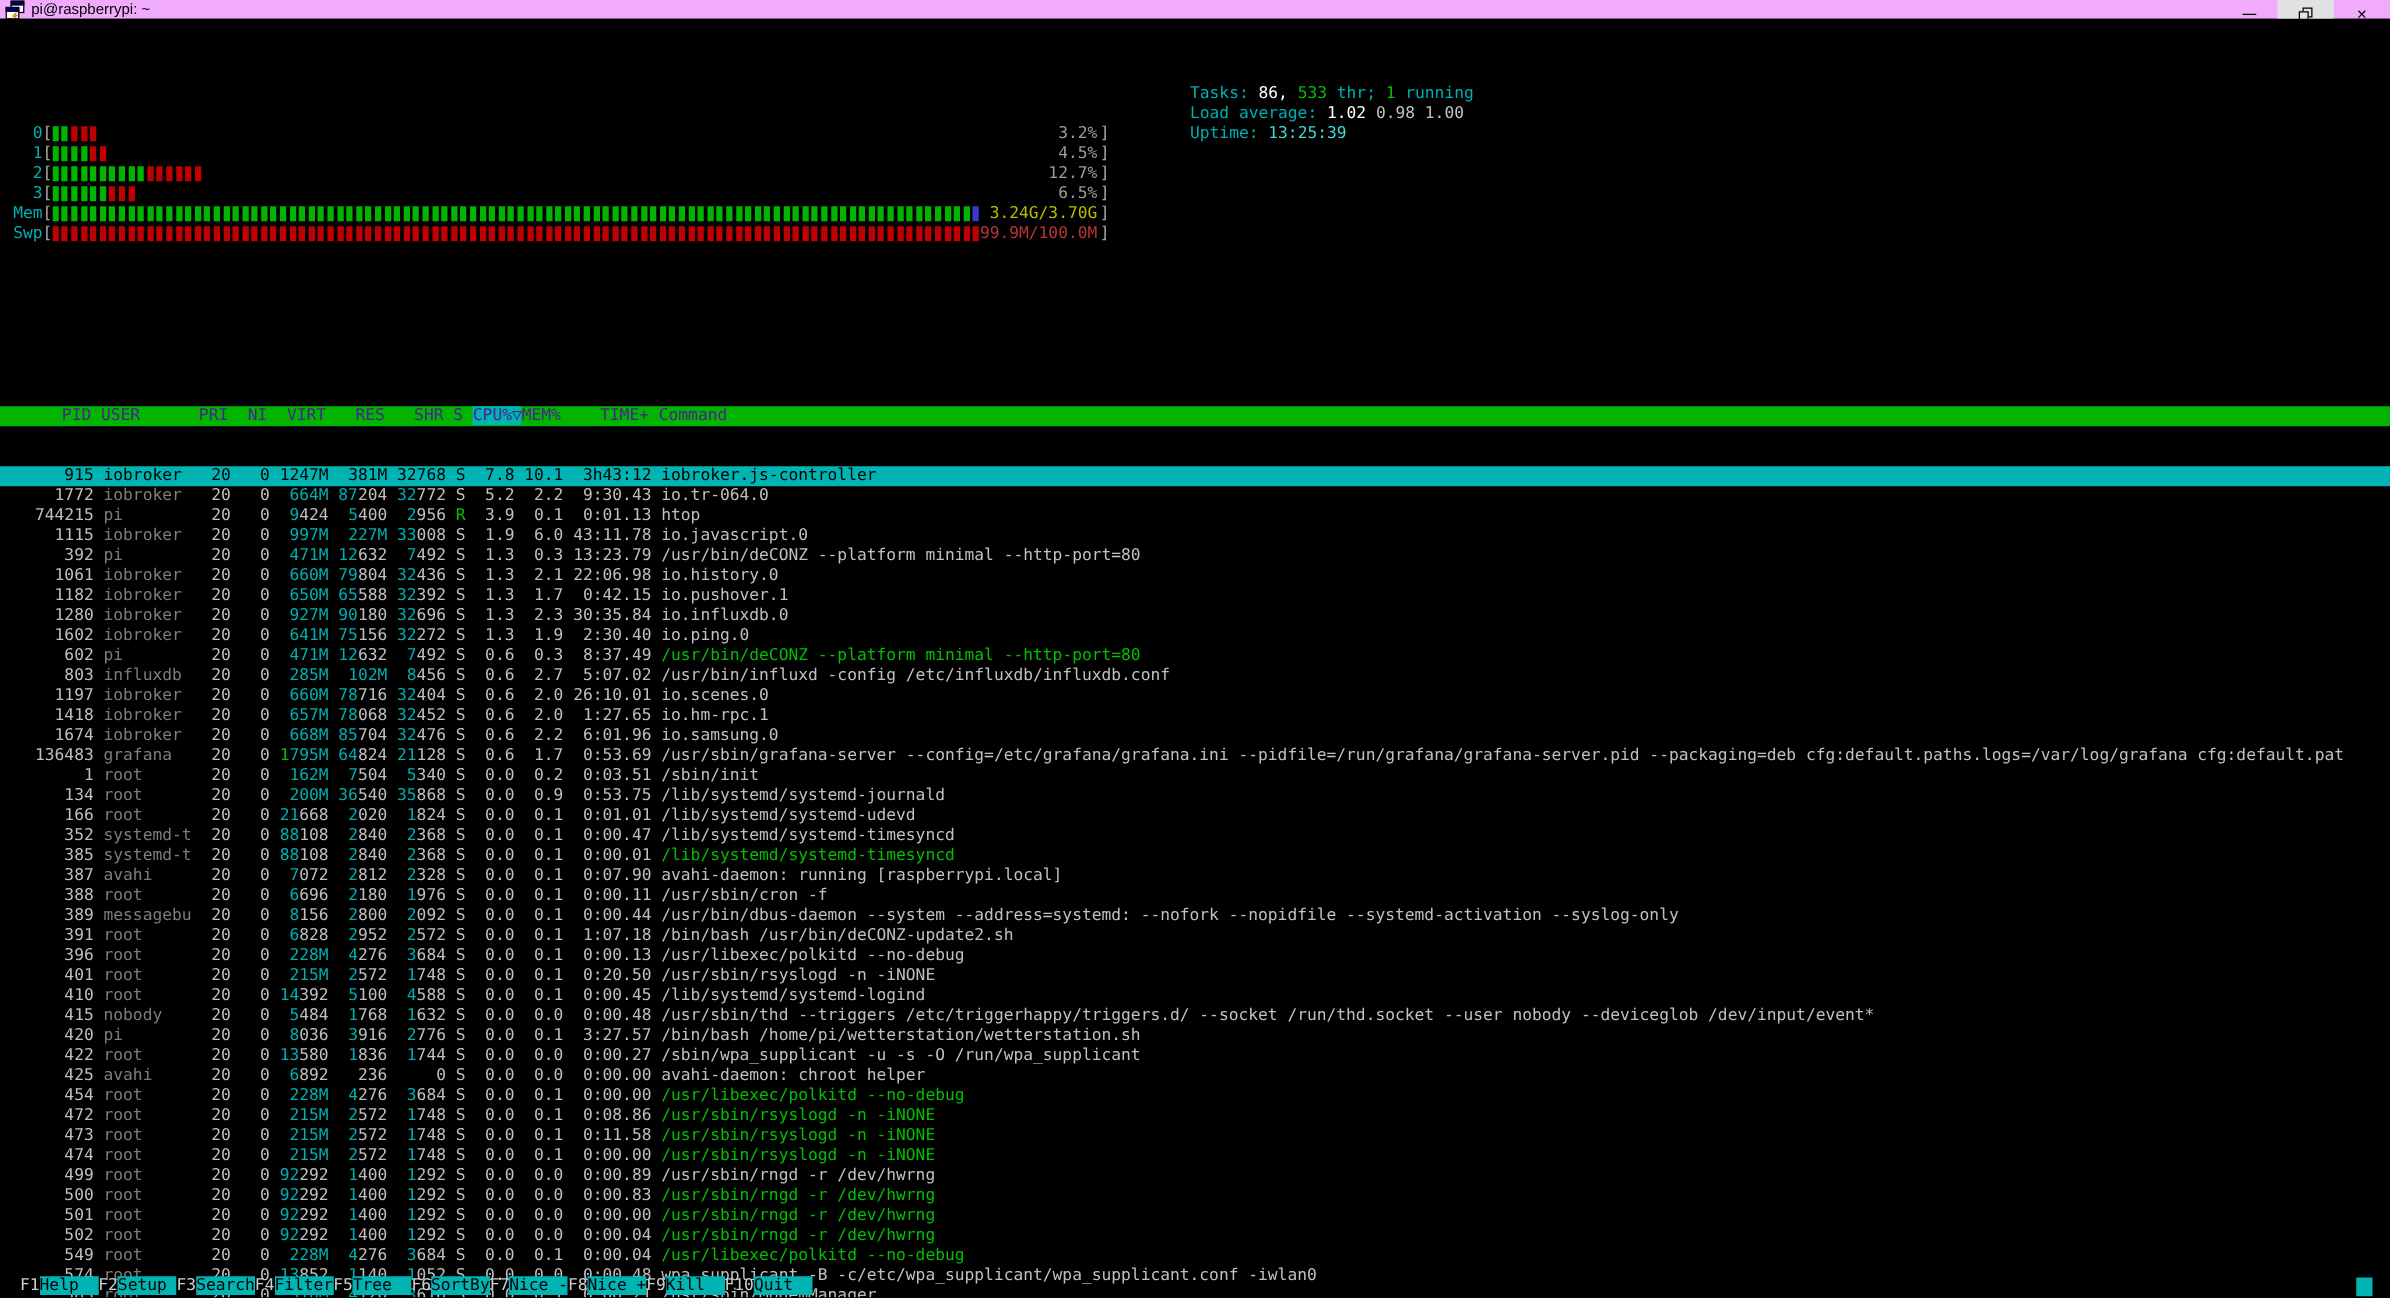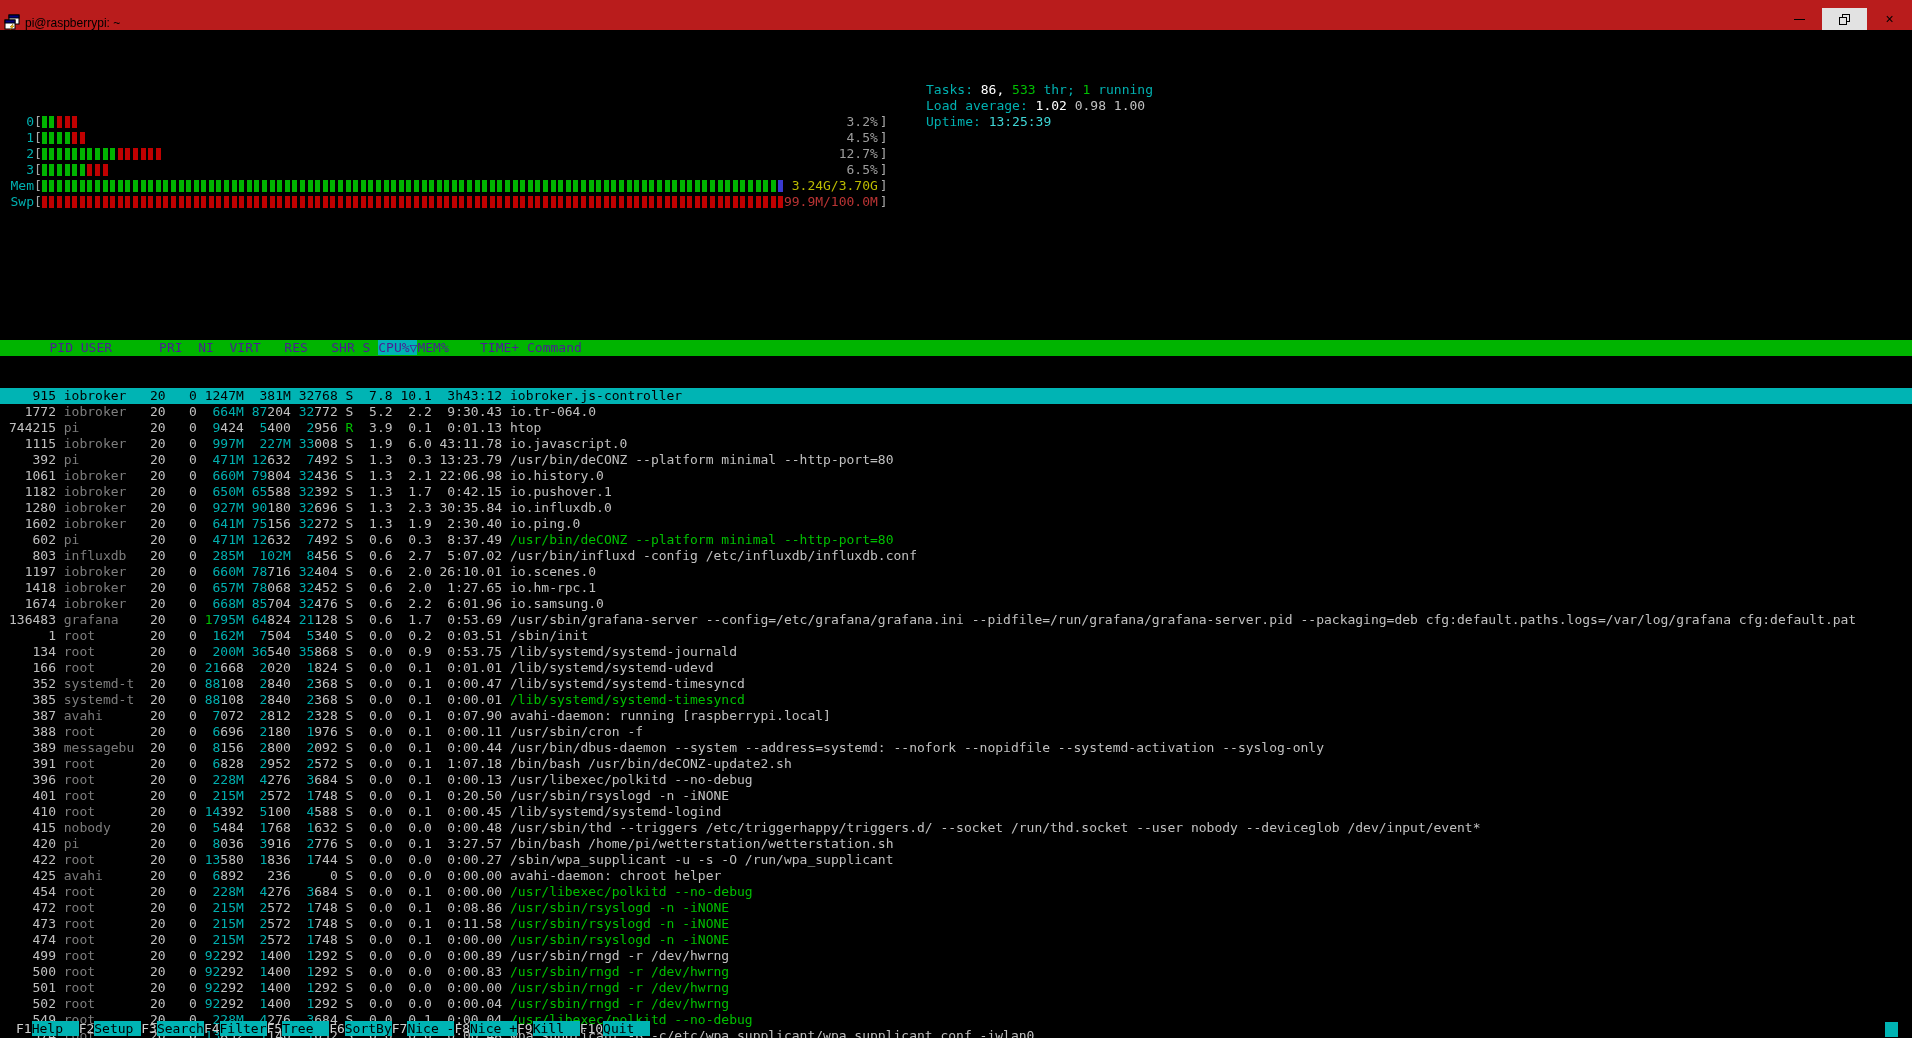--- a/index.html
+++ b/index.html
@@ -6,21 +6,21 @@
     --c-bg:#000000; --c-white:#c0c0c0; --c-bwhite:#ffffff; --c-gray:#7d7d7d;
     --c-cyan:#00b0b0; --c-bcyan:#3fd7d7; --c-green:#00c000; --c-red:#bb3434;
     --c-yellow:#bcbc00; --c-pct:#9c9c9c; --c-hdrbg:#00b400; --c-selbg:#00b4b4;
     --c-barg:#00b400; --c-barr:#c00000; --c-barb:#3a3ad0;
   }
   *{margin:0;padding:0;box-sizing:border-box}
   html,body{width:1912px;height:1038px;overflow:hidden;background:#000}
   body{font-family:"DejaVu Sans Mono", monospace}
   .window{width:1912px;height:1038px;display:flex;flex-direction:column}
   
-  .titlebar{height:30px;background:#b91c1c;display:flex;align-items:flex-end;
+  .titlebar{height:15px;background:#f0abfc;display:flex;align-items:flex-start;
     font-family:"Liberation Sans", sans-serif;font-size:12px;color:#000;flex:0 0 auto}
   .titlebar .app-icon{width:16px;height:16px;margin:0 5px 0 4px;flex:0 0 auto}
   .titlebar .title{flex:1 1 auto}
   .win-controls{display:flex;height:22px;flex:0 0 auto}
   .win-btn{width:45px;height:22px;display:flex;align-items:center;justify-content:center}
   .win-btn.hl{background:#e2e2e2}
   .glyph-min{width:11px;height:1px;background:#000}
   .glyph-restore{position:relative;width:11px;height:11px}
   .glyph-restore .back{position:absolute;top:0;right:0;width:8px;height:8px;border:1px solid #000}
   .glyph-restore .front{position:absolute;bottom:0;left:0;width:8px;height:8px;border:1px solid #000;background:#e2e2e2}
@@ -30,28 +30,28 @@
     font-size:13px;line-height:16px;padding:20px 0 0 10px;overflow:hidden;white-space:pre}
   .meters{position:relative}
   .meter-line{height:16px;white-space:nowrap}
   .mlabel{display:inline-block;width:24px;text-align:right;color:var(--c-cyan)}
   .brk{color:#aaaaaa}
   .bars{display:inline-block;position:relative;width:838px;height:16px;vertical-align:top;overflow:hidden}
   .bar{display:inline-block;width:5px;height:12px;margin:2px 2.6px 0 0;vertical-align:top}
   .bar.g{background:var(--c-barg)} .bar.r{background:var(--c-barr)} .bar.b{background:var(--c-barb)}
   .mval{position:absolute;right:2px;top:0}
   .v-pct{color:var(--c-pct)} .v-mem{color:var(--c-yellow)} .v-swp{color:var(--c-red)}
-  .sysinfo{position:absolute;left:916px;top:0}
+  .sysinfo{position:absolute;left:942px;top:0}
   .sysinfo div{height:16px}
   .t-cyan{color:var(--c-cyan)} .t-bcyan{color:var(--c-bcyan)} .t-green{color:var(--c-green)}
   .t-white{color:var(--c-white)} .t-bwhite{color:var(--c-bwhite)}
   .gap-line{height:18px}
   .table-header{height:16px;background:var(--c-hdrbg);color:#4c1d95;margin-left:-10px;padding-left:26px;white-space:pre}
   .table-header .sortcell{background:var(--c-selbg)}
-  .rows .row{height:16px;white-space:pre;overflow:hidden;margin-left:-10px;padding-left:9px}
+  .rows .row{height:16px;white-space:pre;overflow:hidden;margin-left:-10px;padding-left:28px}
   .row .f-pid{color:var(--c-white)} .row .f-user{color:var(--c-gray)}
   .row .f-num{color:var(--c-white)} .row .f-kcyan{color:var(--c-cyan)} .row .f-kgreen{color:var(--c-green)}
   .row .f-state{color:var(--c-white)} .row .f-state.run{color:var(--c-green)}
   .row .f-cmd{color:var(--c-white)} .row .f-cmd.thread{color:var(--c-green)}
   .row.selected{background:var(--c-selbg)}
   .row.selected span{color:#000 !important}
   
   .footerbar{position:absolute;left:0;bottom:0;height:18px;width:100%;white-space:pre;
     padding-left:16px;font-size:13px;line-height:17px}
   .fkey{color:#cfcfcf}

